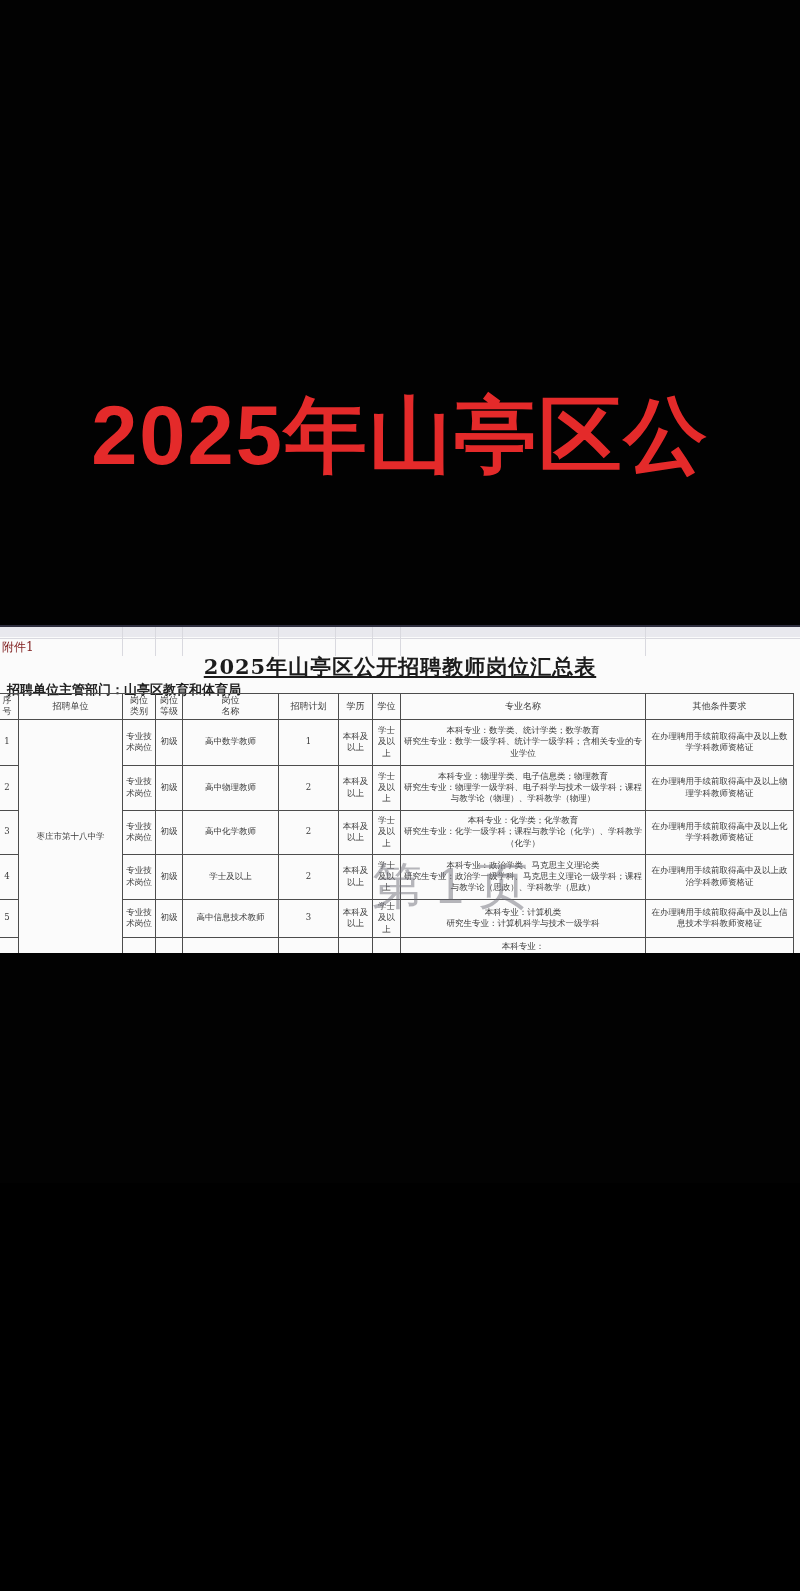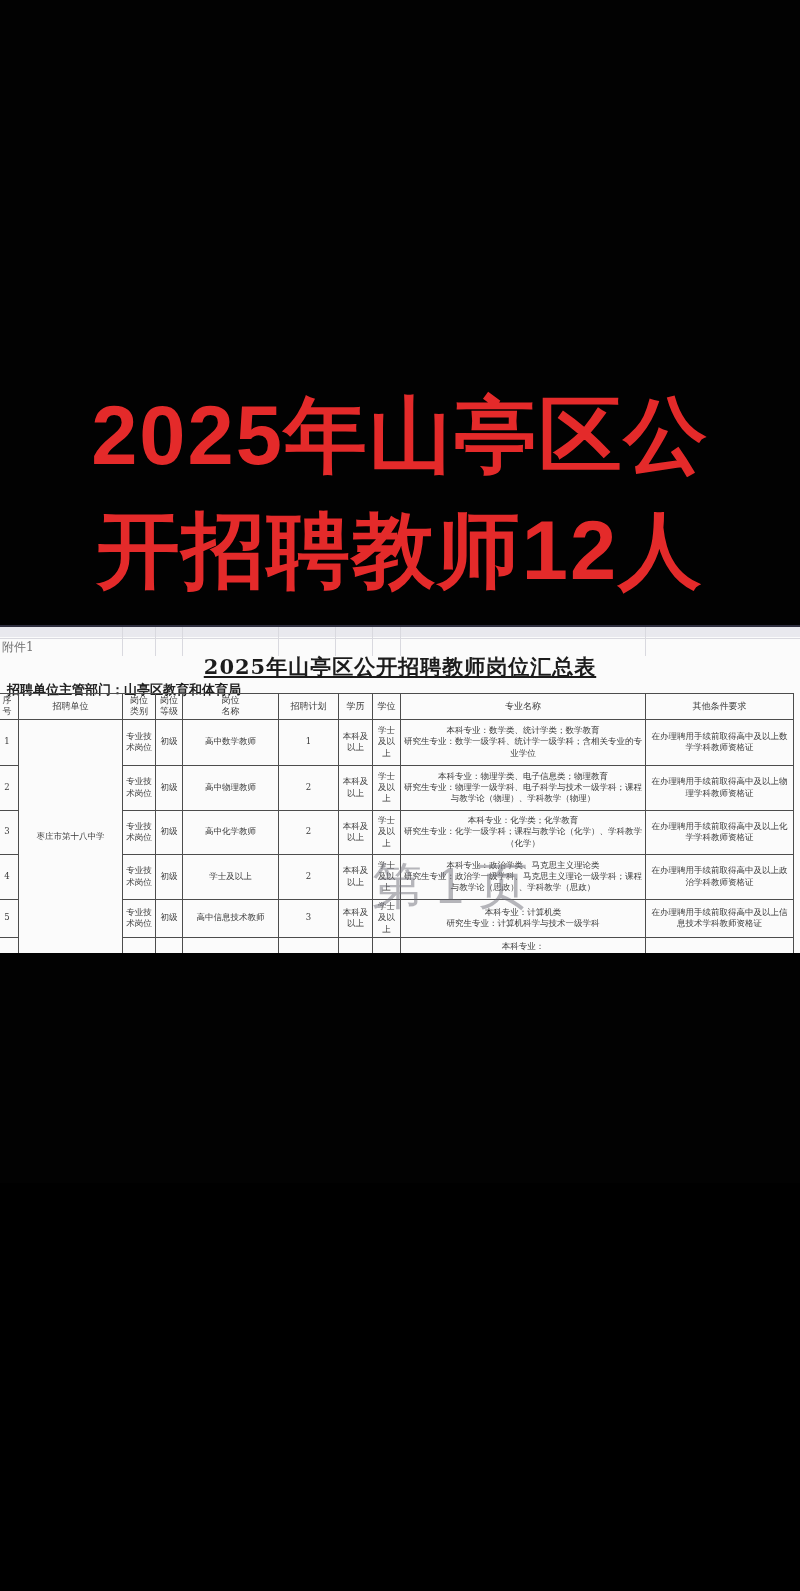--- a/index.html
+++ b/index.html
@@ -11,21 +11,21 @@
     color:#e42a2a;font-weight:800;font-size:83px;line-height:1.39;letter-spacing:2px;
     font-family:"Liberation Sans",sans-serif;white-space:nowrap;}
 
   
   .sheet{position:absolute;left:0;top:625px;width:800px;height:328px;background:#fbfbfb;
     color:#2e2e2e;font-family:"DejaVu Serif","Liberation Serif",serif;overflow:hidden;}
   .sheet-topbar{position:absolute;left:0;top:0;width:800px;height:12px;background:#e9e9ee;
     border-top:2px solid #2e2e3e;box-sizing:border-box;}
   .vgrid{position:absolute;top:2px;width:1px;height:29px;background:#d9d9df;}
   .hgrid{position:absolute;height:1px;background:#d9d9df;}
-  .attachment{position:absolute;left:2px;top:14px;font-size:12px;color:#737373;}
+  .attachment{position:absolute;left:2px;top:14px;font-size:12px;color:#7f1d1d;}
   .sheet-title{position:absolute;left:0;top:28px;width:800px;text-align:center;
     font-size:21px;font-weight:bold;color:#1c1c1c;letter-spacing:1px;text-decoration:underline;}
   .dept-line{position:absolute;left:7px;top:56px;font-size:13px;font-weight:bold;color:#222;}
 
   table.jobs{position:absolute;left:-5px;top:68px;width:798px;border-collapse:collapse;
     table-layout:fixed;}
   table.jobs th,table.jobs td{border:1px solid #4d4d4d;padding:1px 2px;box-sizing:border-box;
     font-weight:normal;color:#3a3a3a;text-align:center;vertical-align:middle;overflow:hidden;}
   table.jobs th{font-size:9px;line-height:1.25;white-space:pre-line;}
   table.jobs td{font-size:8.5px;line-height:1.3;}
@@ -34,21 +34,20 @@
   .watermark{position:absolute;left:372px;top:228px;font-size:50px;letter-spacing:14px;
     color:rgba(105,105,115,0.48);font-family:Liberation Sans, sans-serif;white-space:nowrap;}
 </style>
 </head>
 <body>
 
 <div id="stage">
 
   <div class="overlay-title">
     <div>2025年山亭区公</div>
-    <div>开招聘教师12人</div>
   </div>
 
   <div class="sheet">
     <div class="sheet-topbar"></div>
 
     <div class="vgrid" style="left:122px"></div>
     <div class="vgrid" style="left:155px"></div>
     <div class="vgrid" style="left:182px"></div>
     <div class="vgrid" style="left:278px"></div>
     <div class="vgrid" style="left:335px"></div>

